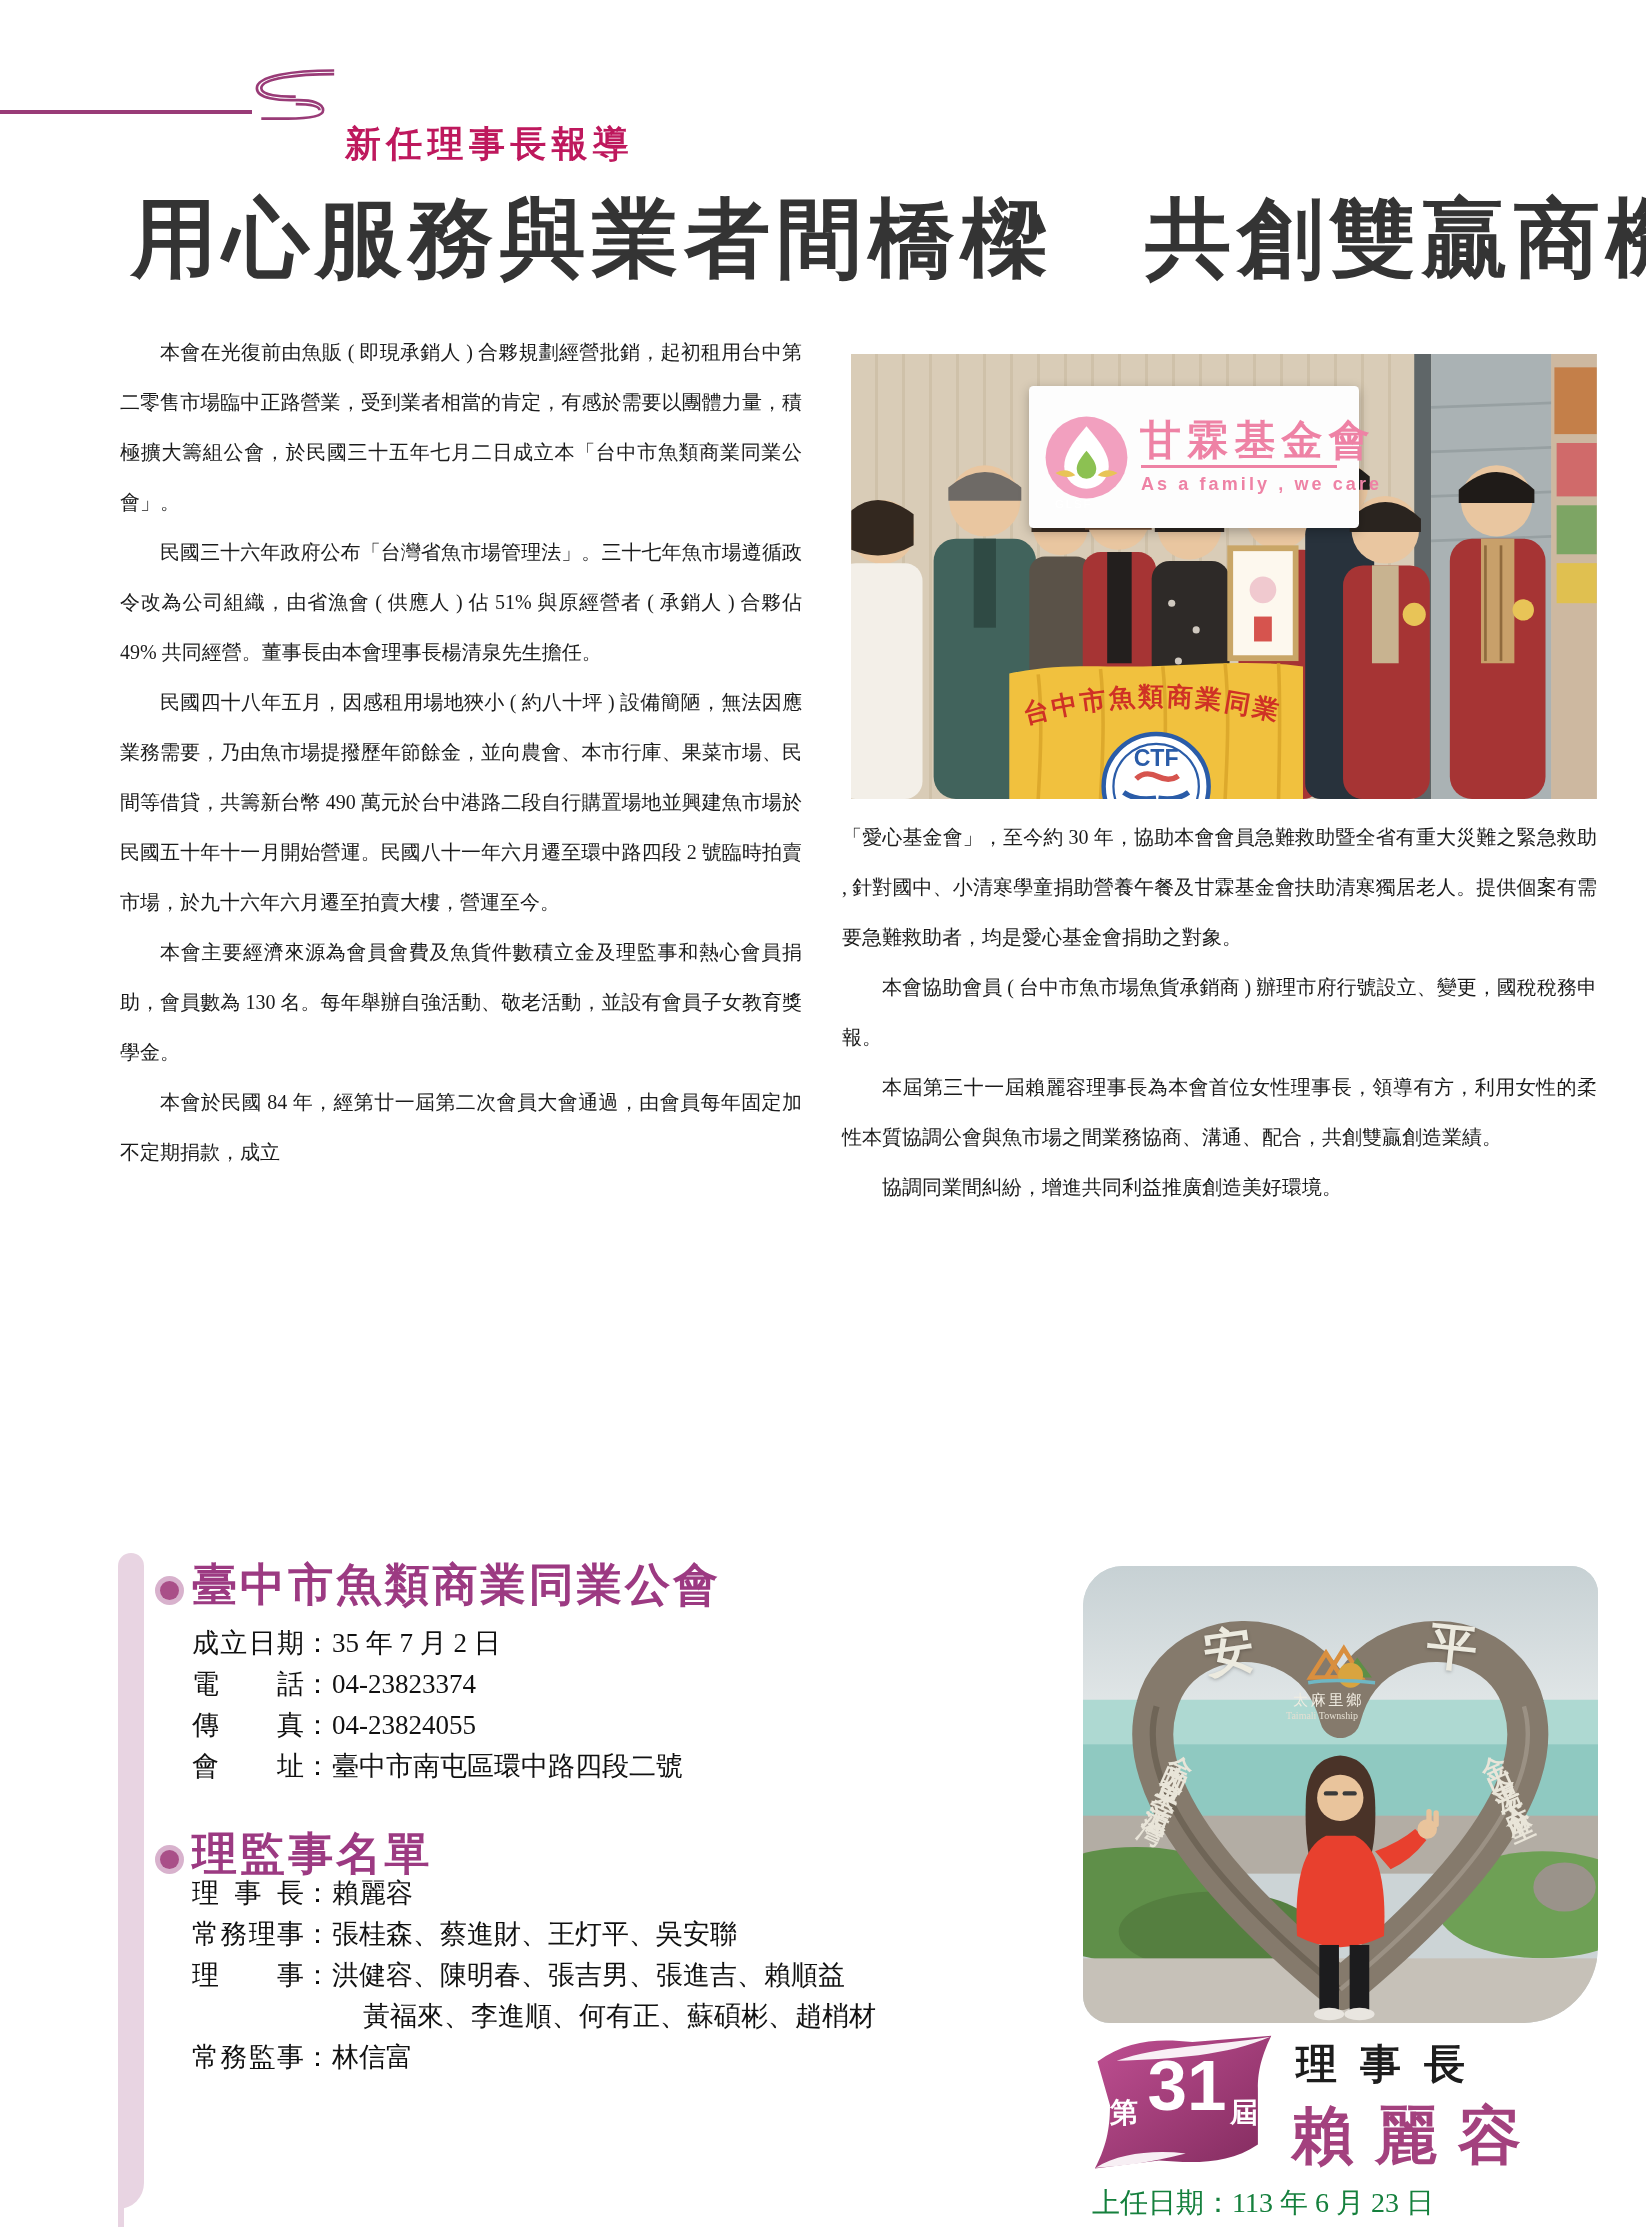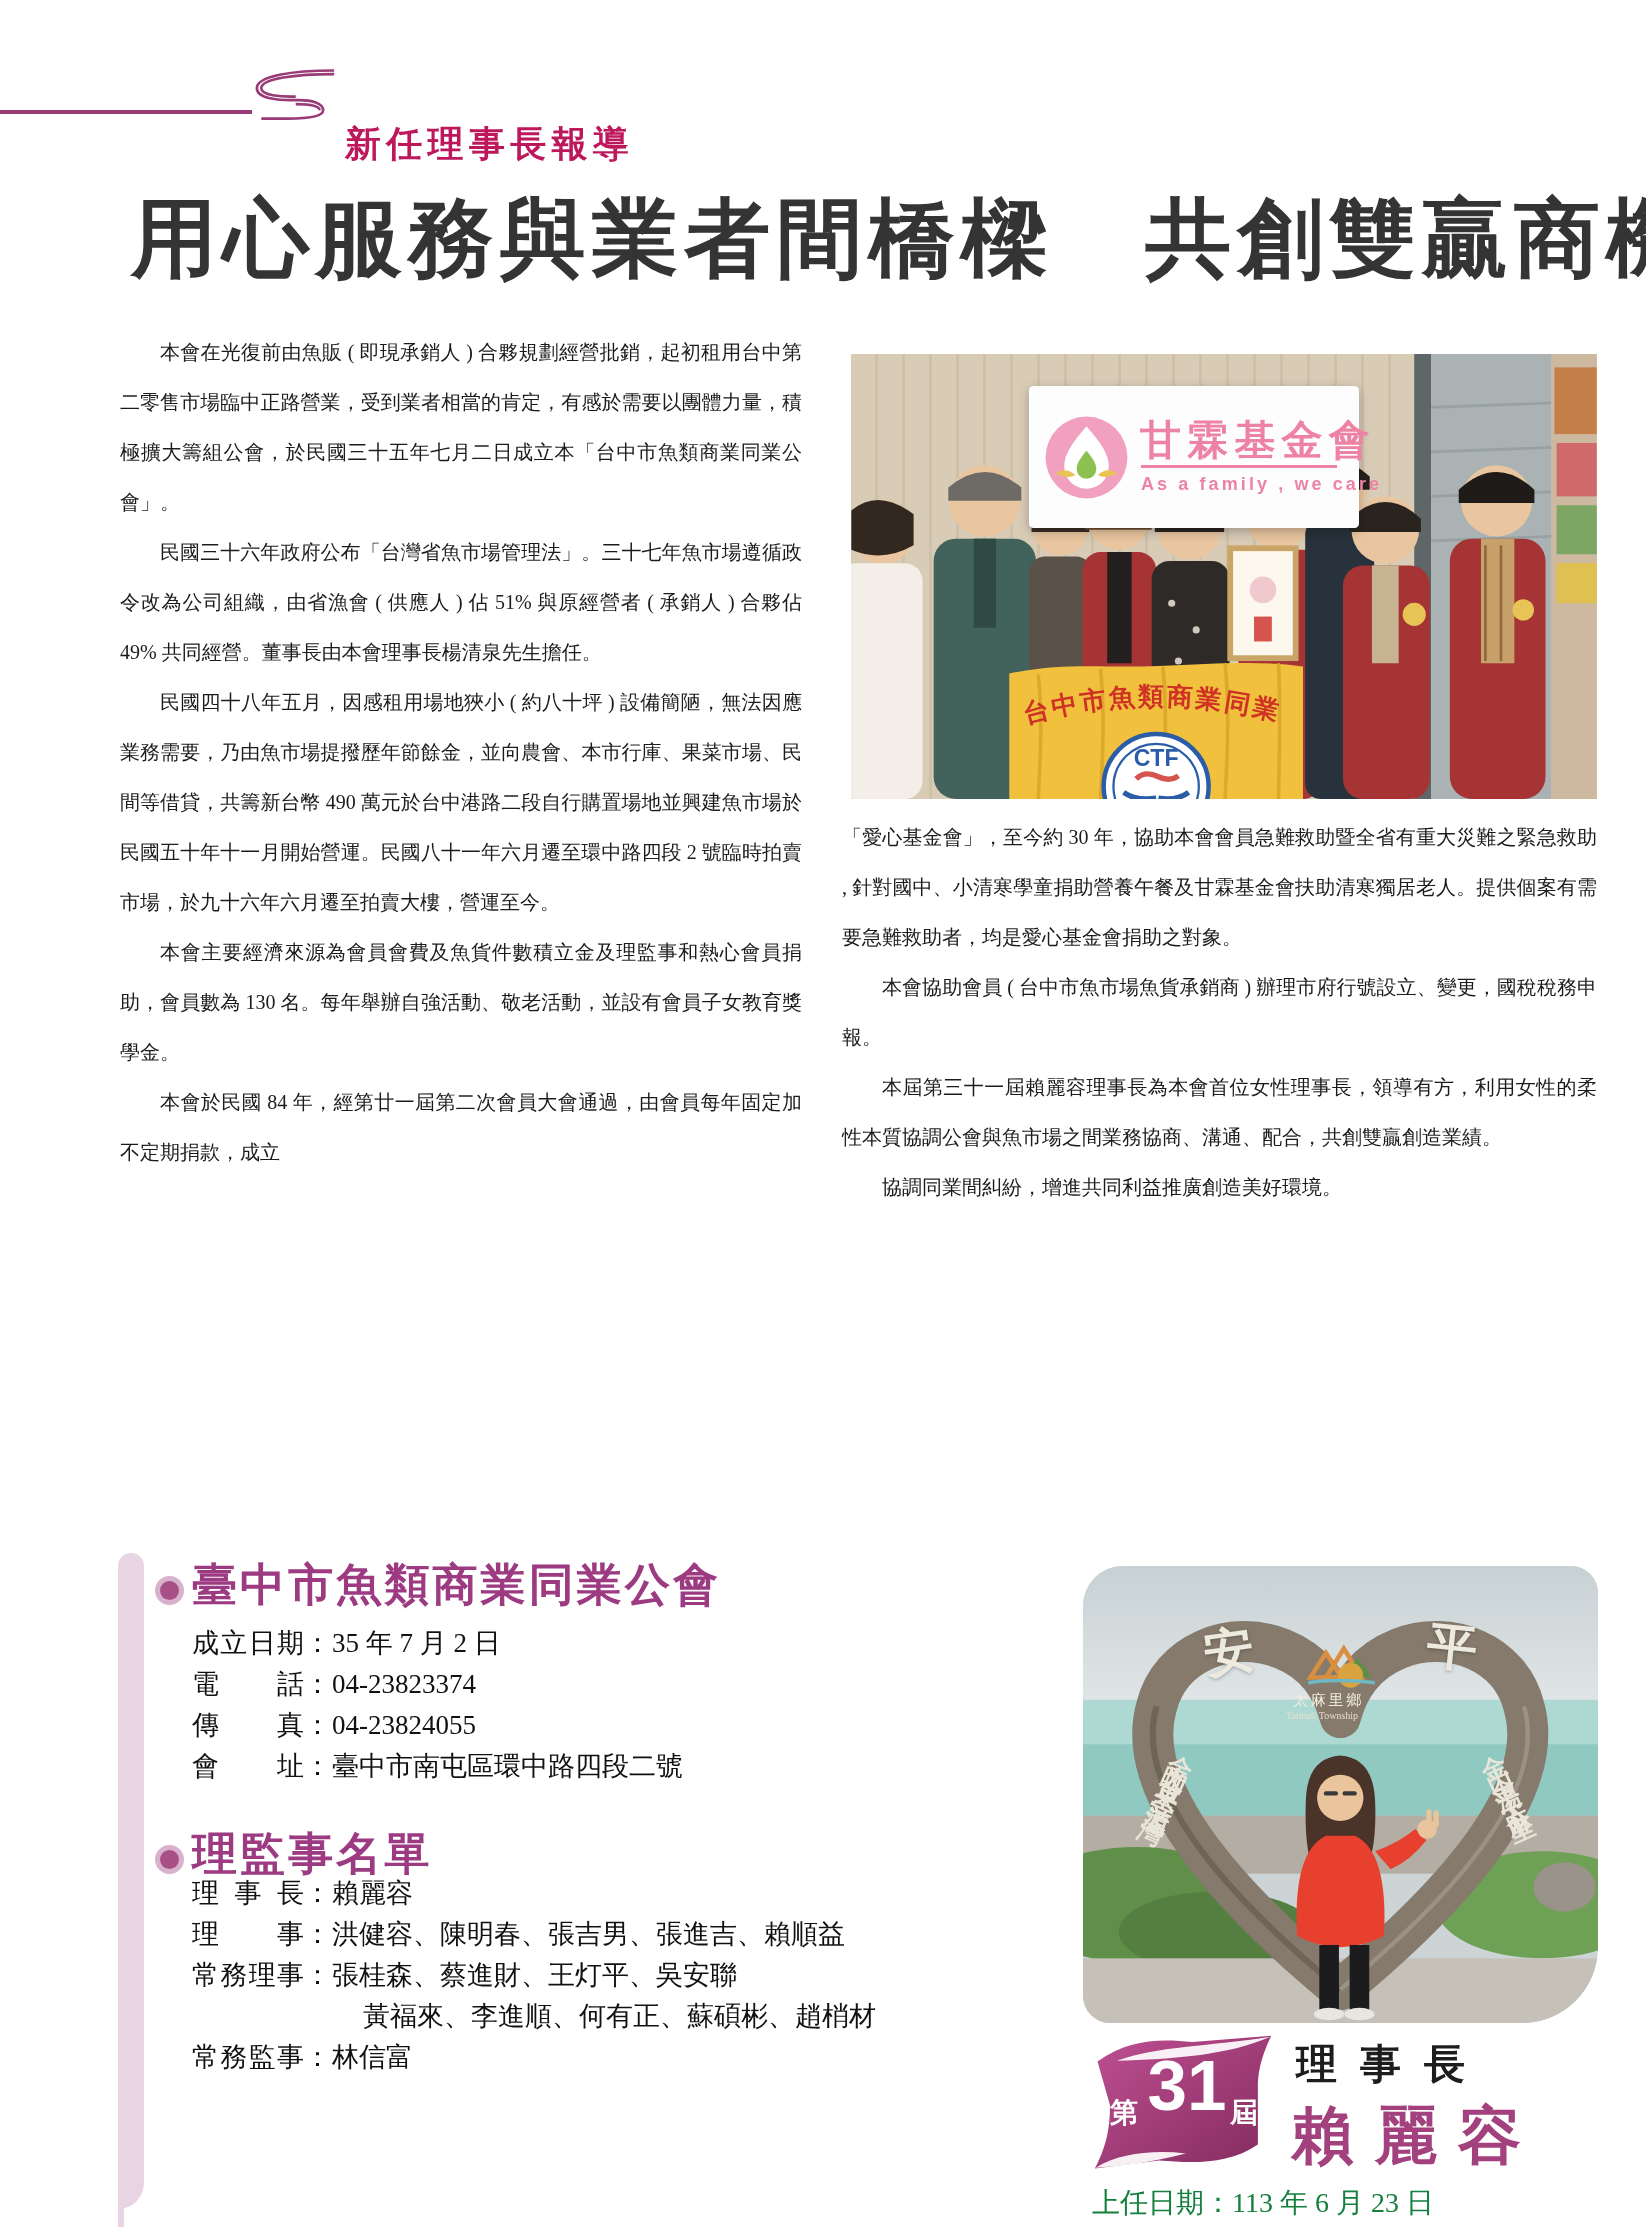--- a/index.html
+++ b/index.html
@@ -246,24 +246,24 @@
     </div>
   </div>
 
   <div class="bullet bullet-2"></div>
   <div class="box-title box-title-2">理監事名單</div>
   <div class="rows board-rows">
     <div class="row">
       <span class="lbl">理事長</span><span class="colon">：</span><span class="val">賴麗容</span>
     </div>
     <div class="row">
+      <span class="lbl">常務理事</span><span class="colon">：</span><span class="val">張桂森、蔡進財、王灯平、吳安聯</span>
+    </div>
+    <div class="row">
       <span class="lbl">理事</span><span class="colon">：</span><span class="val">洪健容、陳明春、張吉男、張進吉、賴順益</span>
-    </div>
-    <div class="row">
-      <span class="lbl">常務理事</span><span class="colon">：</span><span class="val">張桂森、蔡進財、王灯平、吳安聯</span>
     </div>
     <div class="row cont">
       <span class="lbl"></span><span class="colon"></span><span class="val">黃福來、李進順、何有正、蘇碩彬、趙梢材</span>
     </div>
     <div class="row">
       <span class="lbl">常務監事</span><span class="colon">：</span><span class="val">林信富</span>
     </div>
   </div>
 
   <div class="photo-heart">

